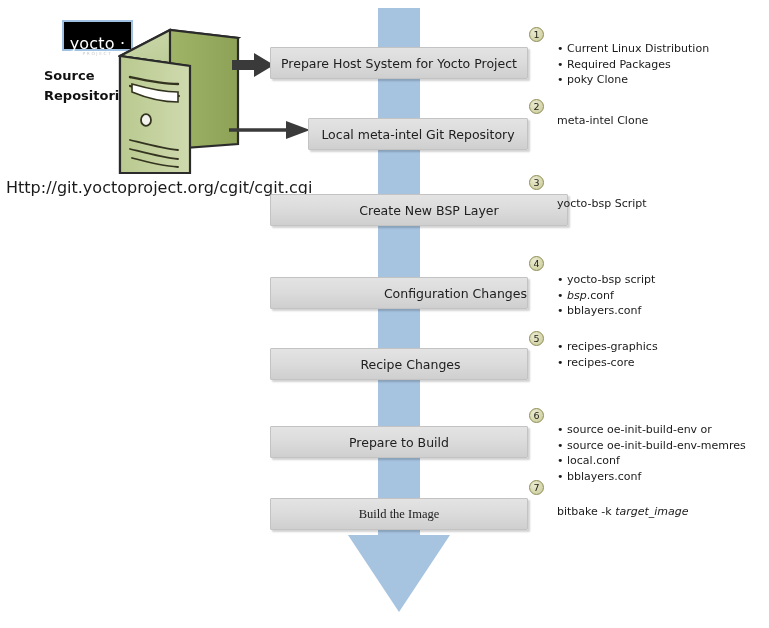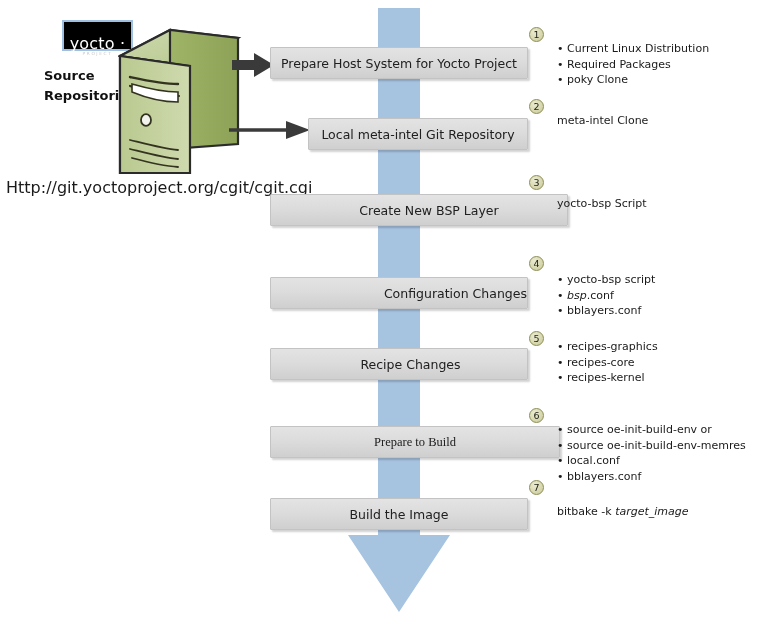--- a/index.html
+++ b/index.html
@@ -235,25 +235,25 @@
 </div>
 
 <div class="process-box" style="left:270px; top:277px; width:258px;justify-content:flex-end;">
   <span>Configuration Changes</span>
 </div>
 
 <div class="process-box" style="left:270px; top:348px; width:258px;padding-left:23px;">
   <span>Recipe Changes</span>
 </div>
 
-<div class="process-box" style="left:270px; top:426px; width:290px;font-family:Liberation Serif, serif;">
+<div class="process-box" style="left:270px; top:426px; width:258px;">
   <span>Prepare to Build</span>
 </div>
 
-<div class="process-box" style="left:270px; top:498px; width:258px;">
+<div class="process-box" style="left:270px; top:498px; width:258px;font-family:Liberation Serif, serif;">
   <span>Build the Image</span>
 </div>
 
 <div class="annotation" style="top:27px;">
   <div class="step-circle">1</div>
   <div class="ann-body" style="top:14px;">
     <ul>
       <li>Current Linux Distribution</li>
       <li>Required Packages</li>
       <li>poky Clone</li>
@@ -285,21 +285,20 @@
     </ul>
   </div>
 </div>
 
 <div class="annotation" style="top:331px;">
   <div class="step-circle">5</div>
   <div class="ann-body" style="top:8px;">
     <ul>
       <li>recipes-graphics</li>
       <li>recipes-core</li>
-      <li>recipes-kernel</li>
     </ul>
   </div>
 </div>
 
 <div class="annotation" style="top:408px;">
   <div class="step-circle">6</div>
   <div class="ann-body" style="top:14px;">
     <ul>
       <li>source oe-init-build-env or</li>
       <li>source oe-init-build-env-memres</li>

